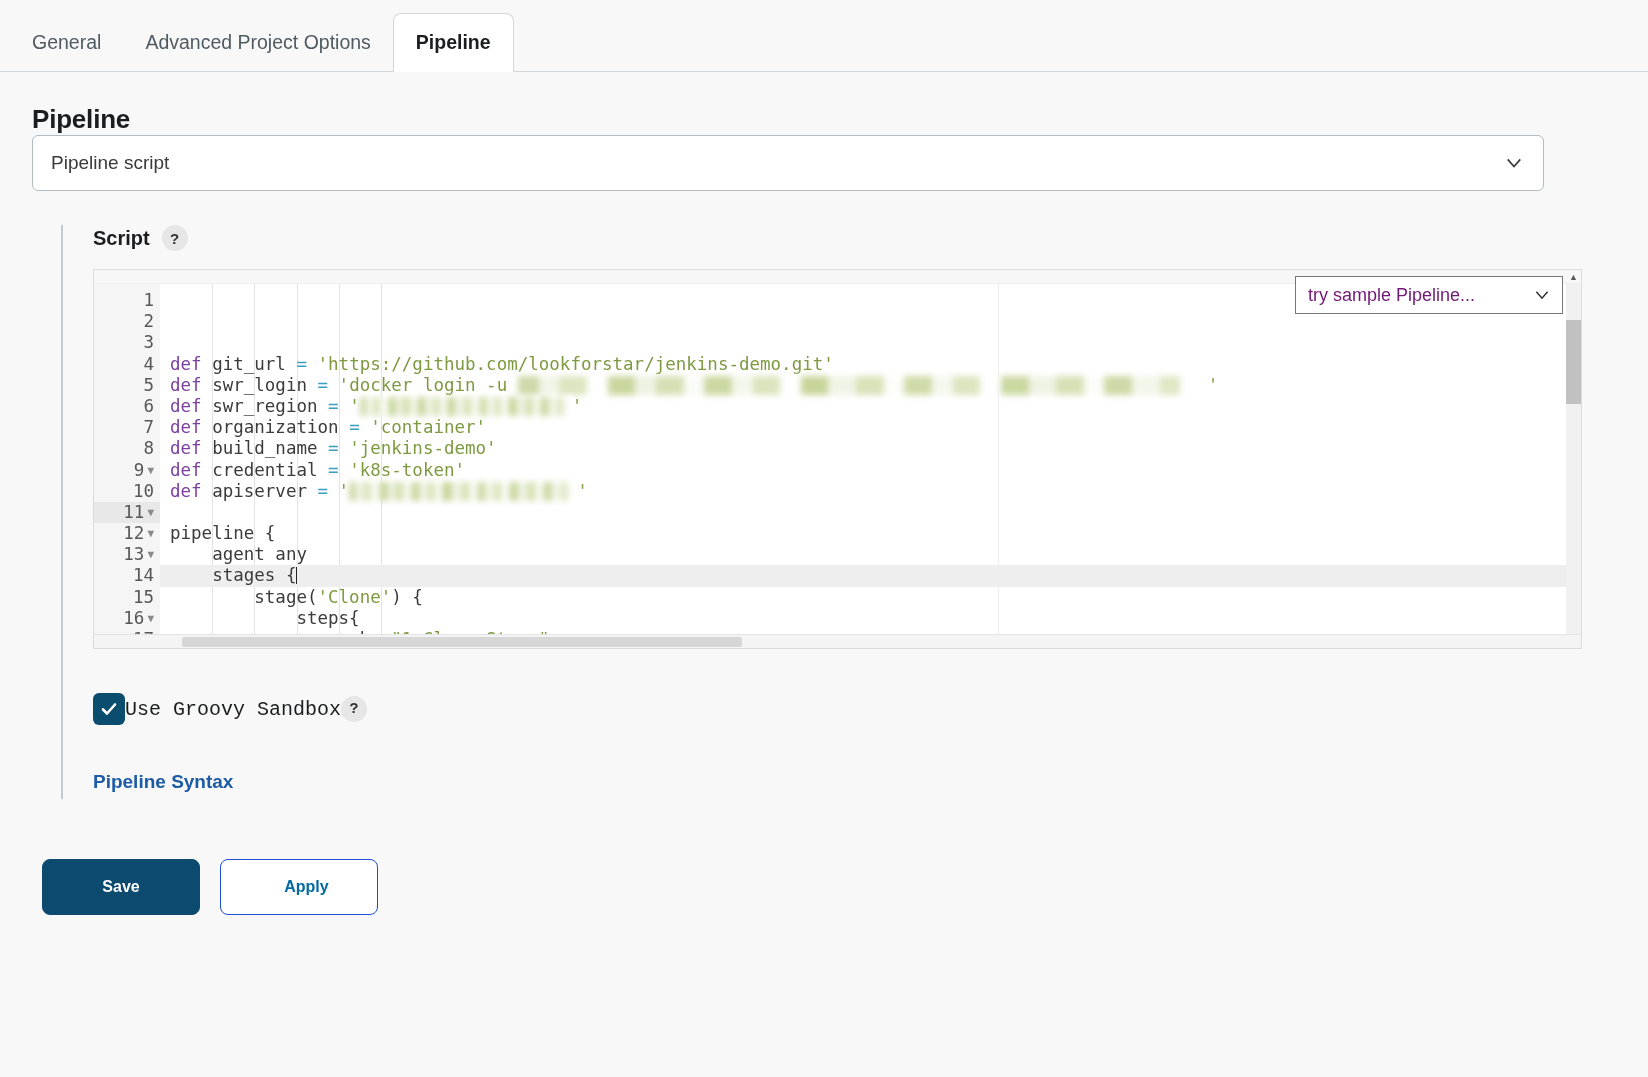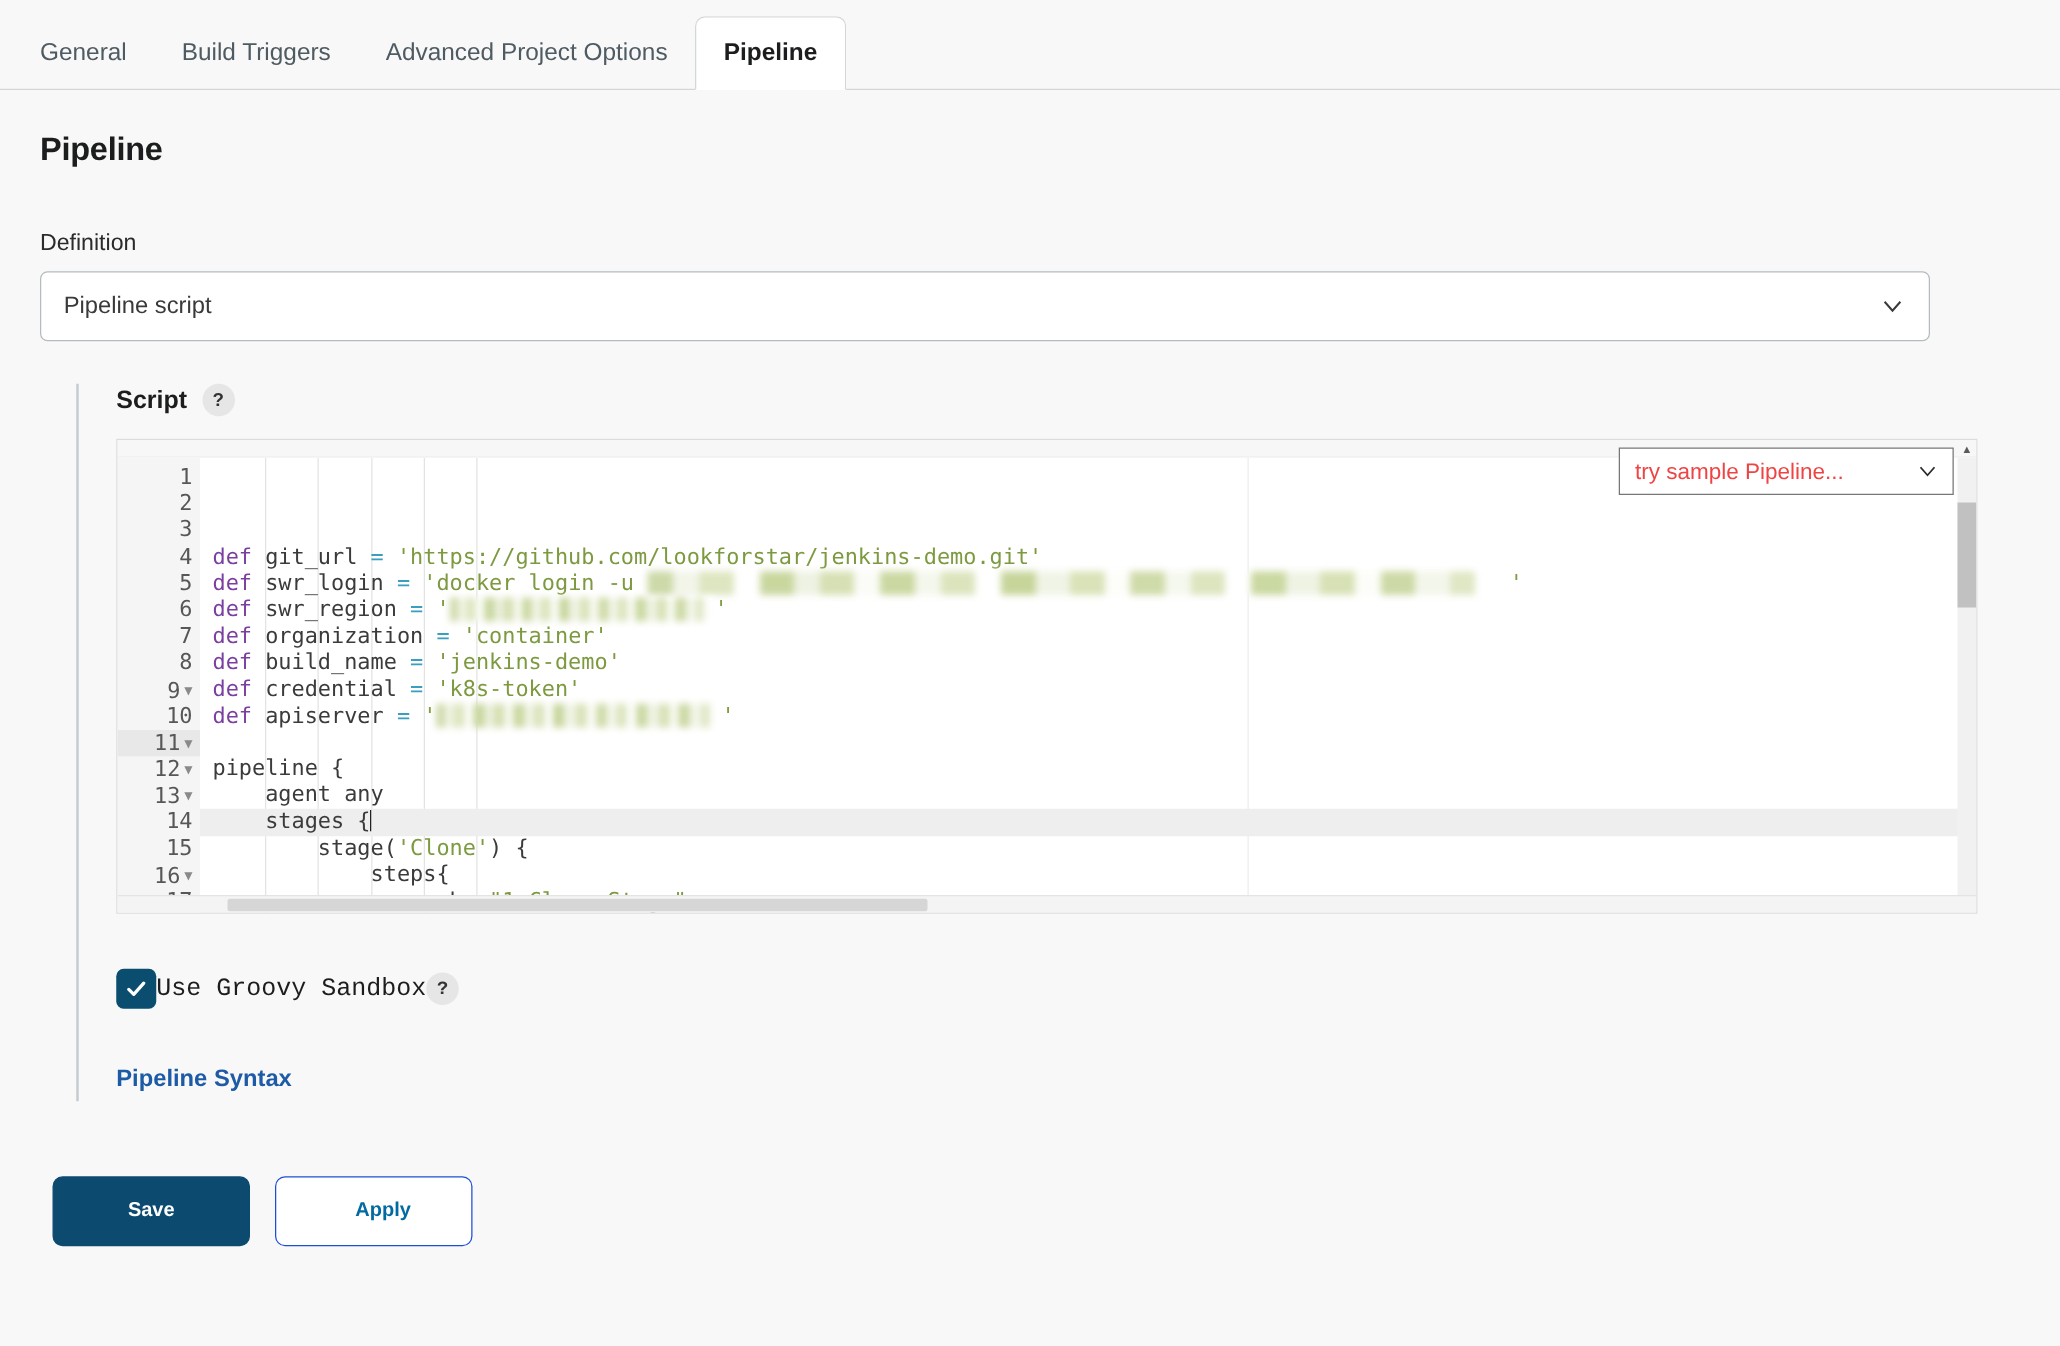--- a/index.html
+++ b/index.html
@@ -236,21 +236,21 @@
     top: 6px;
     right: 18px;
     width: 268px;
     height: 38px;
     background: #ffffff;
     border: 1px solid #767676;
     display: flex;
     align-items: center;
     padding: 0 12px;
     font-size: 18px;
-    color: #ef4444;
+    color: #701a75;
     cursor: pointer;
     z-index: 5;
   }
   .sample-select .chev {
     position: absolute;
     right: 12px;
     top: 50%;
     transform: translateY(-50%);
     width: 16px; height: 16px;
   }
@@ -361,30 +361,28 @@
     color: #0369a1;
     border: 1px solid #1d4ed8;
     padding-left: 21px;
   }
 </style>
 </head>
 <body>
 
 <div class="tabbar">
   <div class="tab">General</div>
-  <div class="tab">Build Triggers</div>
   <div class="tab">Advanced Project Options</div>
   <div class="tab active">Pipeline</div>
 </div>
 
 <div class="page">
 
   <div class="page-title">Pipeline</div>
 
-  <div class="field-label">Definition</div>
 
   <div class="def-select">
     <span>Pipeline script</span>
     <svg class="chev" viewBox="0 0 20 20">
       <path d="M3 6 L10 14 L17 6" fill="none" stroke="#3a3a3a" stroke-width="1.8"></path>
     </svg>
   </div>
 
   <div class="section">
 

